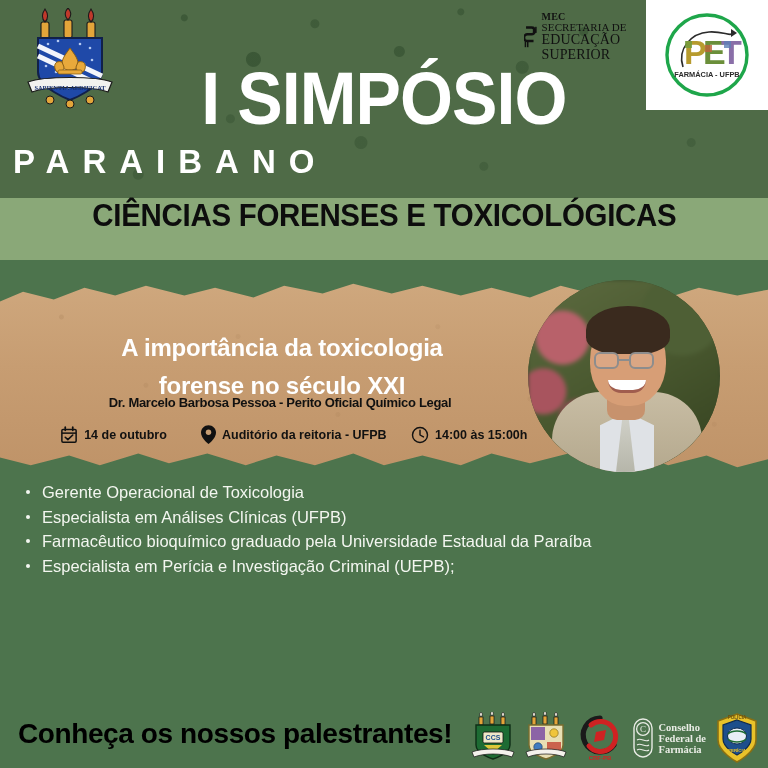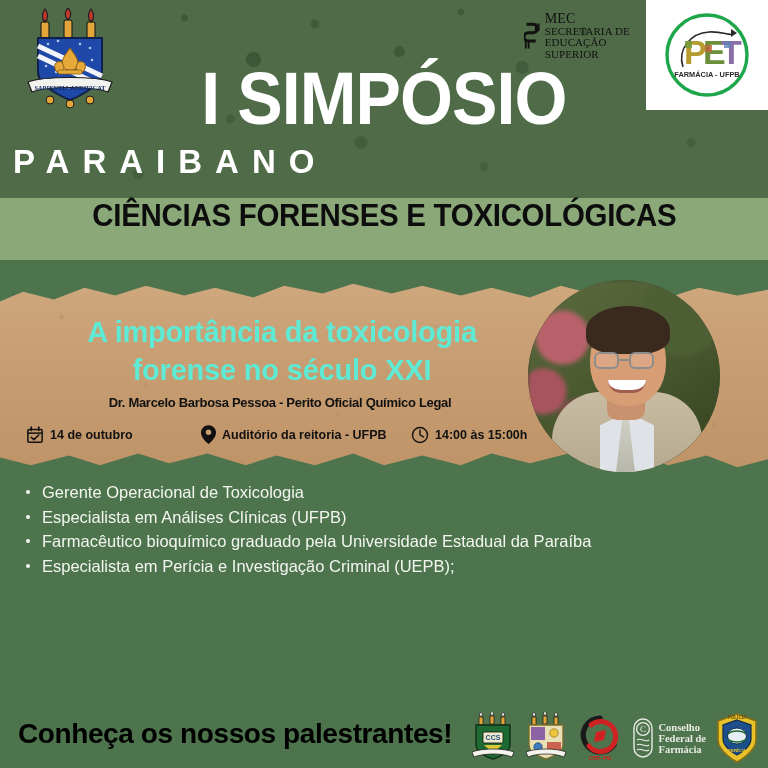--- a/index.html
+++ b/index.html
@@ -37,23 +37,23 @@
       radial-gradient(circle at 90% 72%, rgba(40,68,38,.28) 0 4px, transparent 5px),
       #4f6b47;
   }
 
   
   .ufpb-logo { position:absolute; left:22px; top:8px; width:96px; height:104px; }
 
   
   .mec-logo { position:absolute; left:524px; top:12px; width:120px; height:42px; }
   .mec-text { font-family:"Liberation Serif", serif; color:#111; line-height:1.02; }
-  .mec-l1 { font-size:14px; letter-spacing:.2px; }
+  .mec-l1 { font-size:10px; letter-spacing:.2px;font-weight:bold; }
   .mec-l2 { font-size:11px; letter-spacing:.1px; }
-  .mec-l3 { font-size:11px; letter-spacing:.1px; }
+  .mec-l3 { font-size:14px; letter-spacing:.1px; }
 
   
   .pet-box {
     position:absolute; right:0; top:0; width:122px; height:110px;
     background:#fff;
     display:flex; align-items:center; justify-content:center;
   }
 
   
   .title-main {
@@ -124,46 +124,46 @@
       33% 10%, 37% 4%, 42% 8%, 46% 3%, 51% 8%, 55% 4%, 60% 9%, 64% 5%,
       69% 10%, 73% 4%, 78% 9%, 82% 5%, 87% 10%, 91% 5%, 96% 9%, 100% 6%,
       100% 93%, 96% 97%, 92% 91%, 87% 96%, 83% 90%, 78% 96%, 74% 90%,
       69% 95%, 64% 90%, 60% 96%, 55% 91%, 50% 96%, 46% 90%, 41% 96%,
       36% 91%, 32% 96%, 27% 90%, 22% 95%, 18% 90%, 13% 96%, 9% 91%,
       4% 96%, 0% 92%
     );
   }
 
   .talk-title {
-    position:absolute; left:18px; top:35px; width:528px;
+    position:absolute; left:18px; top:51px; width:528px;
     text-align:center;
     font-family:"Liberation Sans", sans-serif;
     font-weight:bold;
-    font-size:29px;
+    font-size:24px;
     line-height:38px;
-    color:#5eead4;
+    color:#ffffff;
     letter-spacing:-.2px;
   }
   .speaker-name {
     position:absolute; left:10px; top:117px; width:540px;
     text-align:center;
     font-family:"Liberation Sans", sans-serif;
     font-weight:bold;
     font-size:13px;
     color:#111;
     letter-spacing:-.3px;
   }
   .meta-row {
     position:absolute; left:26px; top:147px; width:540px;
     display:flex; align-items:center; gap:0px;
     font-family:"Liberation Sans", sans-serif;
     font-weight:bold; font-size:12.5px; color:#111;
   }
   .meta-item { display:flex; align-items:center; gap:6px; }
-  .meta-item.date  { width:175px; }
+  .meta-item.date  { width:175px;justify-content:center; }
   .meta-item.place { width:210px; }
   .meta-item.time  { width:155px; }
 
   
   .speaker-photo {
     position:absolute; right:48px; top:280px;
     width:192px; height:192px; border-radius:50%;
     overflow:hidden;
     background:#3a4a2b;
   }

